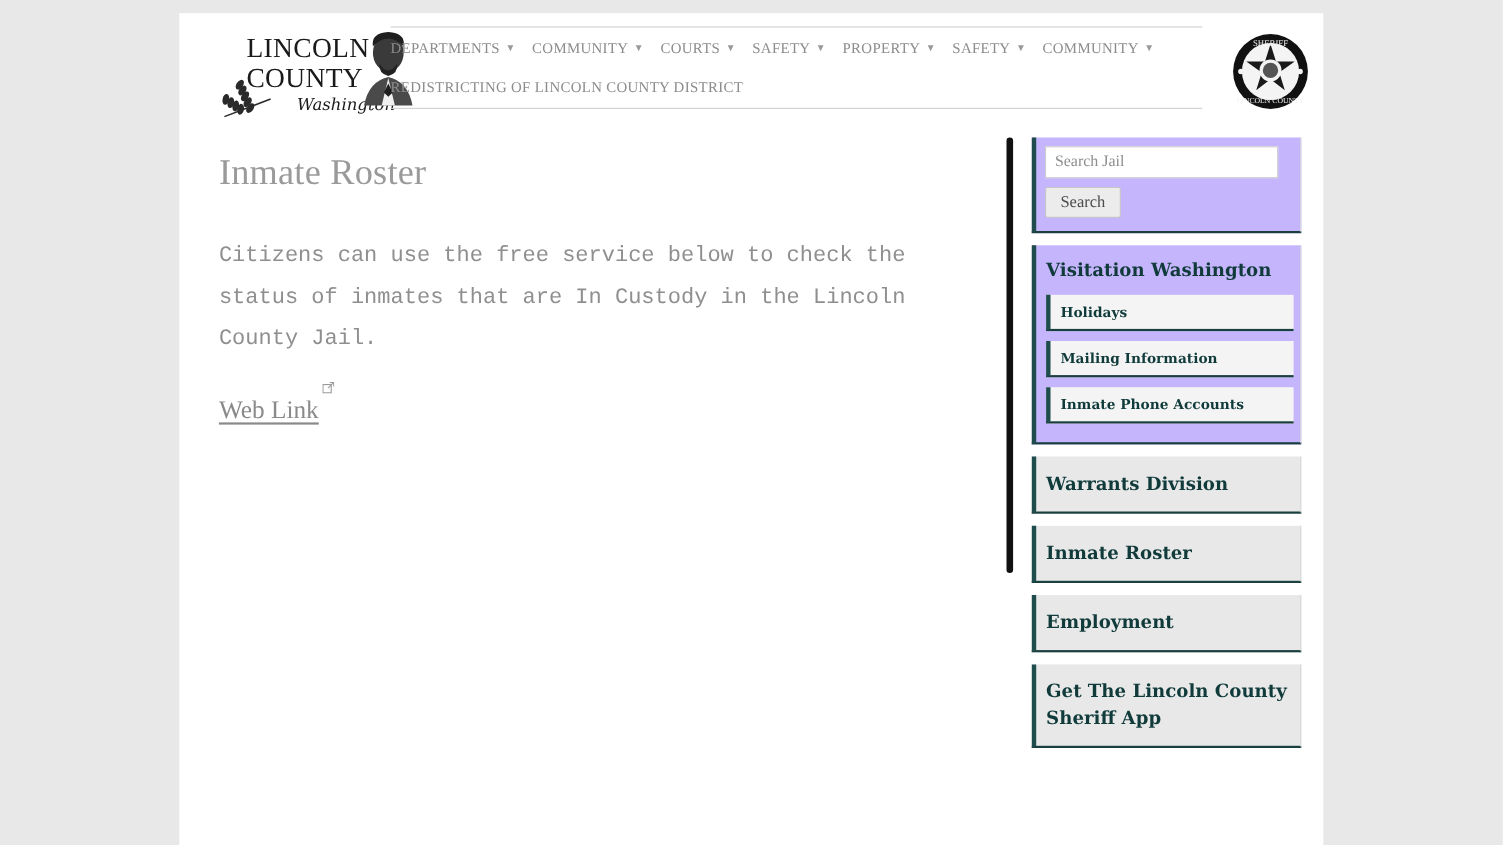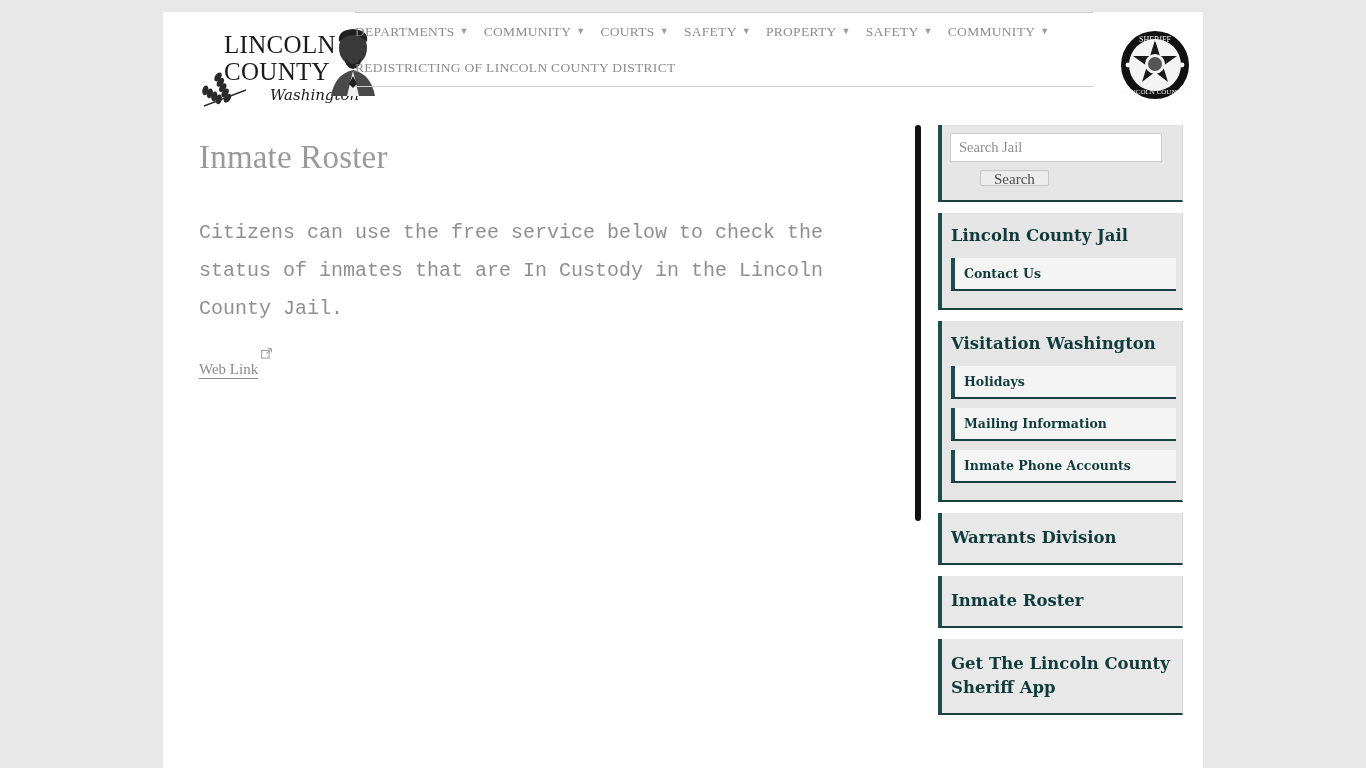--- a/index.html
+++ b/index.html
@@ -56,21 +56,21 @@
     margin-left: 46px;
   }
   .logo-portrait {
     position: absolute;
     left: 128px; top: 4px;
     width: 58px; height: 74px;
   }
 
   .nav-area {
     position: absolute;
-    left: 192px; top: 0;
+    left: 192px; top: 12px;
     right: 110px;
   }
   .nav-rule {
     height: 1px;
     background: #cfcfcf;
     width: 100%;
   }
   .nav-row {
     display: flex;
     align-items: center;
@@ -132,21 +132,21 @@
     line-height: 38px;
     color: #8f8f8f;
     margin: 38px 0 0 0;
     max-width: 680px;
   }
   .weblink-row {
     margin-top: 32px;
   }
   .weblink {
     font-family: "Liberation Serif", serif;
-    font-size: 15px;
+    font-size: 23px;
     color: #8a8a8a;
     text-decoration: underline;
     text-underline-offset: 4px;
     cursor: pointer;
     position: relative;
     display: inline-block;
   }
   .ext-icon {
     position: absolute;
     right: -14px; top: -13px;
@@ -161,21 +161,21 @@
   }
   .scroll-bar {
     position: absolute;
     left: -23px; top: 0px;
     width: 6px; height: 396px;
     background: #111111;
     border-radius: 4px;
   }
 
   .widget {
-    background: #e5e5e5;
+    background: #c4b5fd;
     border-left: 4px solid #1f4d4d;
     border-bottom: 2px solid #1a3f3f;
     border-right: 1px solid #d7d7d7;
     margin-bottom: 11px;
     position: relative;
   }
   .widget.search-widget {
     padding: 8px 10px 12px 8px;
   }
   .search-input {
@@ -185,30 +185,29 @@
     background: #ffffff;
     font-family: "Liberation Serif", serif;
     font-size: 14.5px;
     color: #777777;
     padding: 2px 8px;
     outline: none;
   }
   .search-input::placeholder { color: #8d8d8d; }
   .search-btn {
     margin-top: 8px;
-    height: 16px;
+    height: 28px;
     padding: 0 13px;
     background: #ececec;
     border: 1px solid #c6c6c6;
     border-radius: 2px;
     font-family: "Liberation Serif", serif;
     font-size: 15px;
     color: #4d4d4d;
     cursor: pointer;
-    margin-left: 30px;
   }
 
   .menu-widget { padding: 0 0 8px 0; }
   .menu-top {
     font-family: "DejaVu Serif", serif;
     font-weight: bold;
     font-size: 16.5px;
     color: #113b3b;
     padding: 11px 10px 10px 9px;
     cursor: pointer;
@@ -351,44 +350,41 @@
 
       <div class="scroll-bar"></div>
 
       <div class="widget search-widget">
         <input class="search-input" type="text" placeholder="Search Jail" style="">
         <div>
           <button class="search-btn">Search</button>
         </div>
       </div>
 
-      <div class="widget menu-widget">
-        <div class="menu-top">Lincoln County Jail</div>
-        <div class="submenu">
-          <div class="menu-sub">Contact Us</div>
-        </div>
-      </div>
 
       <div class="widget menu-widget">
         <div class="menu-top">Visitation Washington</div>
         <div class="submenu">
           <div class="menu-sub">Holidays</div>
           <div class="menu-sub">Mailing Information</div>
           <div class="menu-sub">Inmate Phone Accounts</div>
         </div>
       </div>
 
       <div class="widget menu-widget standalone">
         <div class="menu-top">Warrants Division</div>
       </div>
 
       <div class="widget menu-widget standalone">
         <div class="menu-top">Inmate Roster</div>
       </div>
 
+      <div class="widget menu-widget standalone">
+        <div class="menu-top">Employment</div>
+      </div>
 
       <div class="widget menu-widget standalone">
         <div class="menu-top two-line">Get The Lincoln County Sheriff App</div>
       </div>
 
     </div>
 
   </div>
 </div>
 

